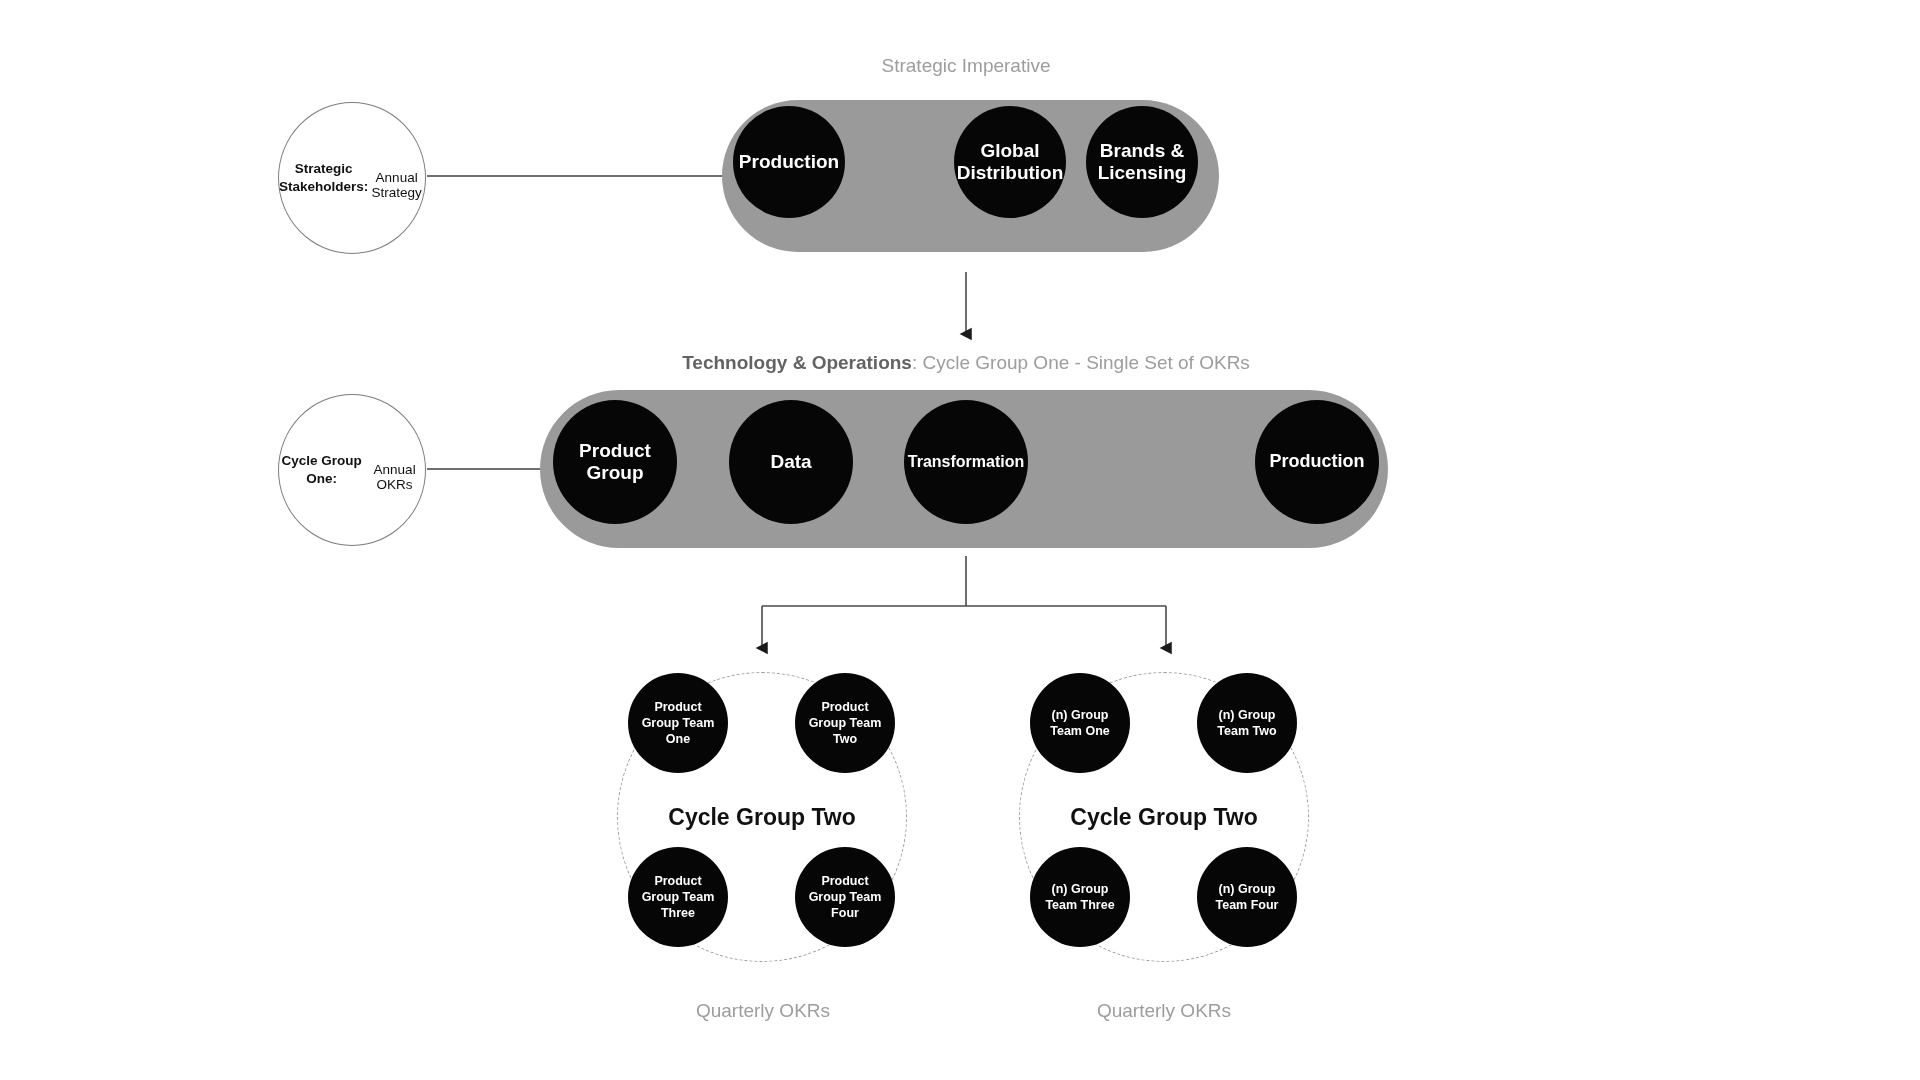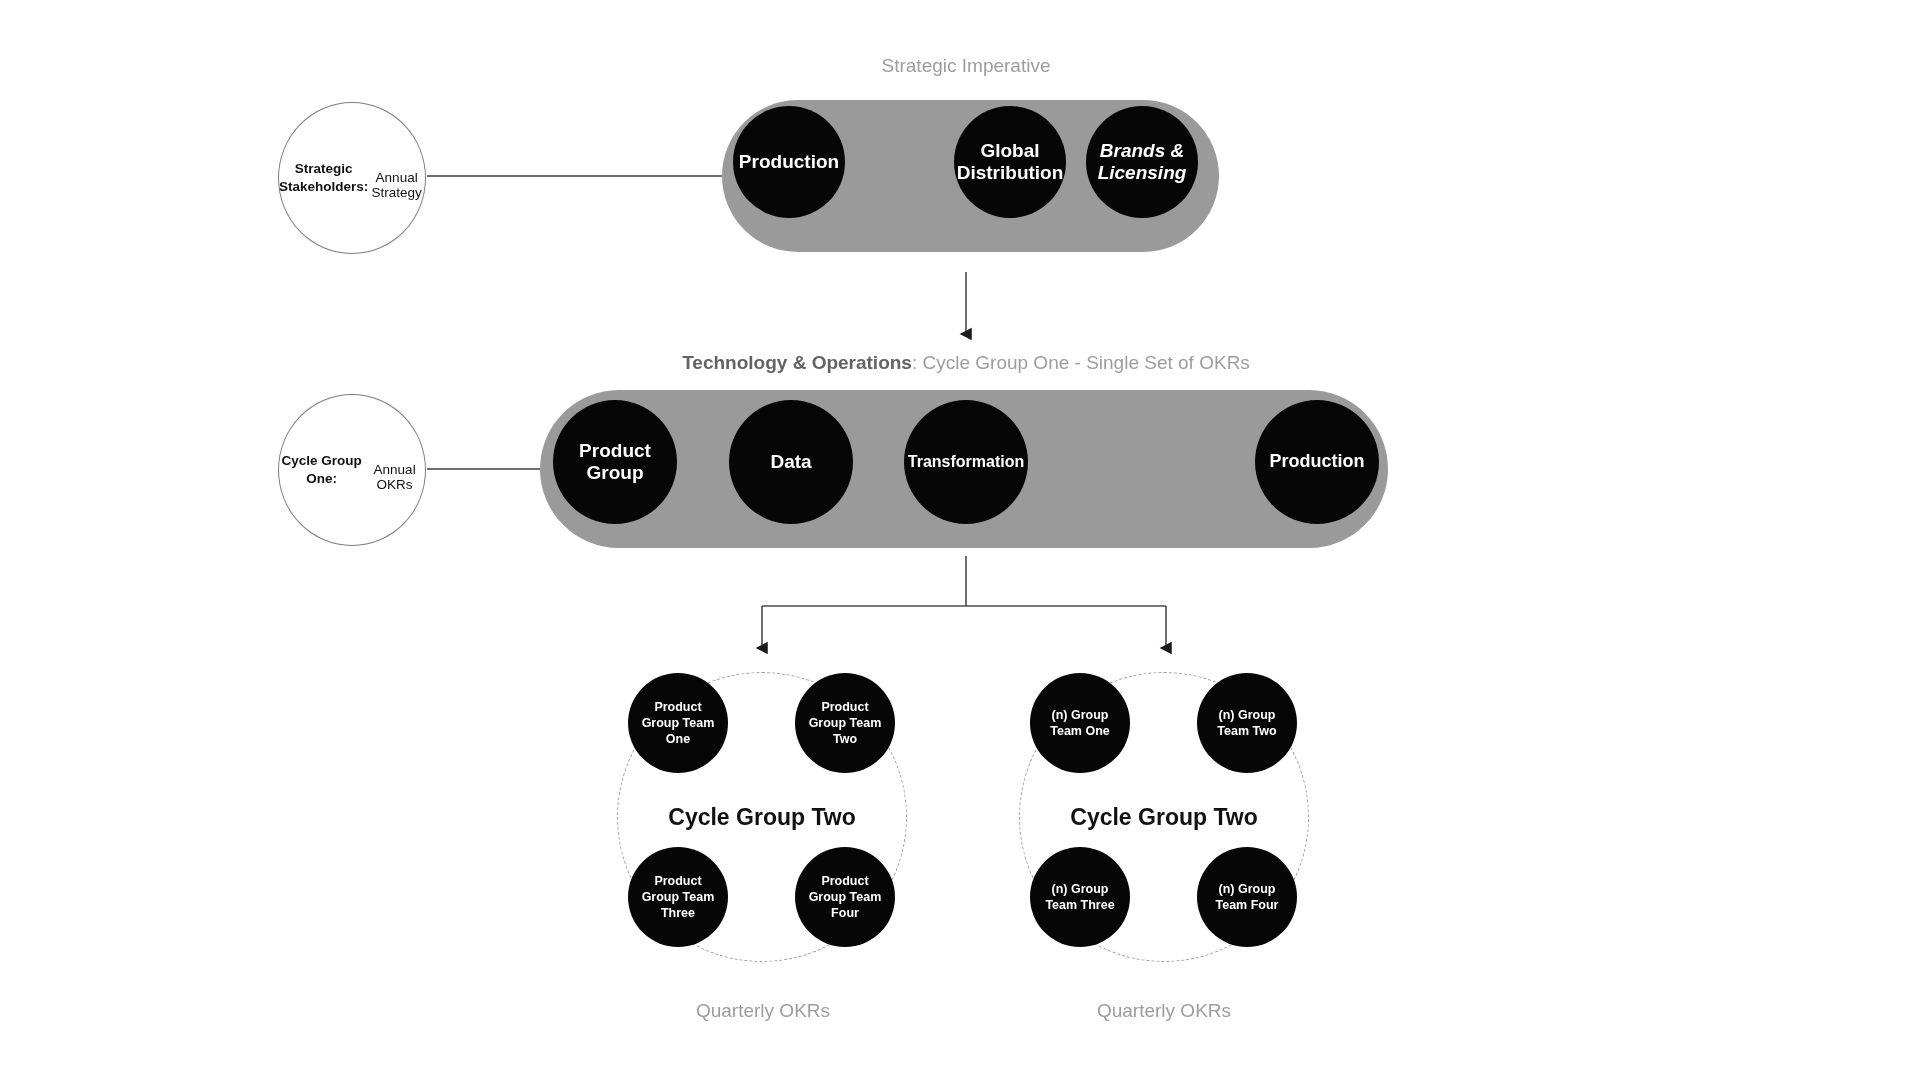--- a/index.html
+++ b/index.html
@@ -127,21 +127,21 @@
   </div>
 
   <div class="connector h" style="left:427px; top:175px; width:308px;"></div>
 
   <div class="pill" style="left:722px; top:100px; width:497px; height:152px;"></div>
 
   <div class="node lvl1" style="left:733px; top:106px; width:112px; height:112px;">Production</div>
 
   <div class="node lvl1" style="left:910px; top:106px; width:112px; height:112px; padding:0 12px;margin-left:44px;">Global Distribution</div>
 
-  <div class="node lvl1" style="left:1086px; top:106px; width:112px; height:112px; padding:0 12px;font-style:italic;">Brands &amp; Licensing</div>
+  <div class="node lvl1" style="left:1086px; top:106px; width:112px; height:112px; padding:0 12px;">Brands &amp; Licensing</div>
 
   <div class="caption centered" style="left:966px; top:352px;">
     <span class="strong">Technology &amp; Operations</span><span>: Cycle Group One - Single Set of OKRs</span>
   </div>
 
   <div class="ellipse" style="left:278px; top:394px; width:148px; height:152px;align-items:center;">
     <div class="e-top">Cycle Group One:</div>
     <div class="e-bot">Annual OKRs</div>
   </div>
 

